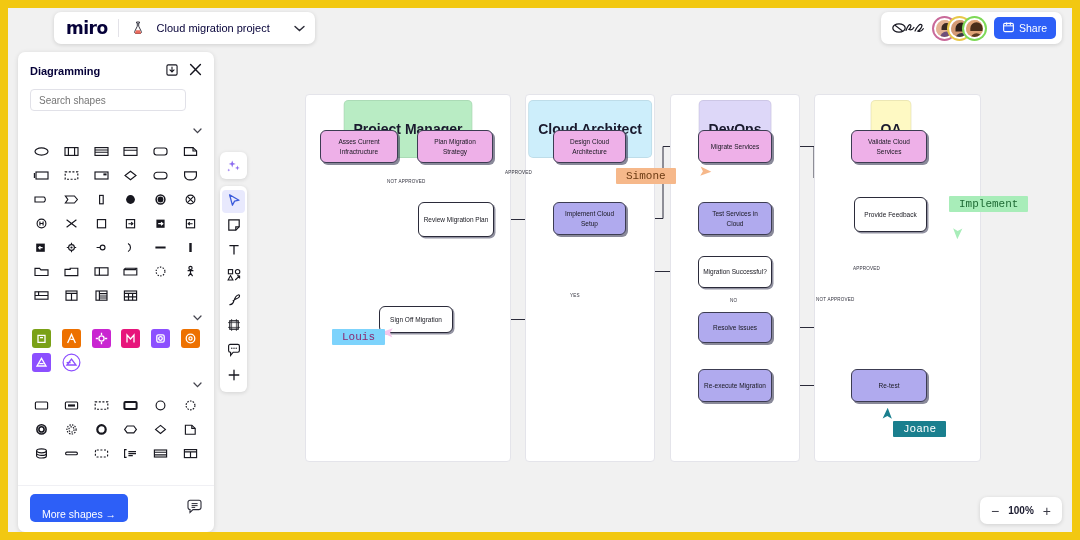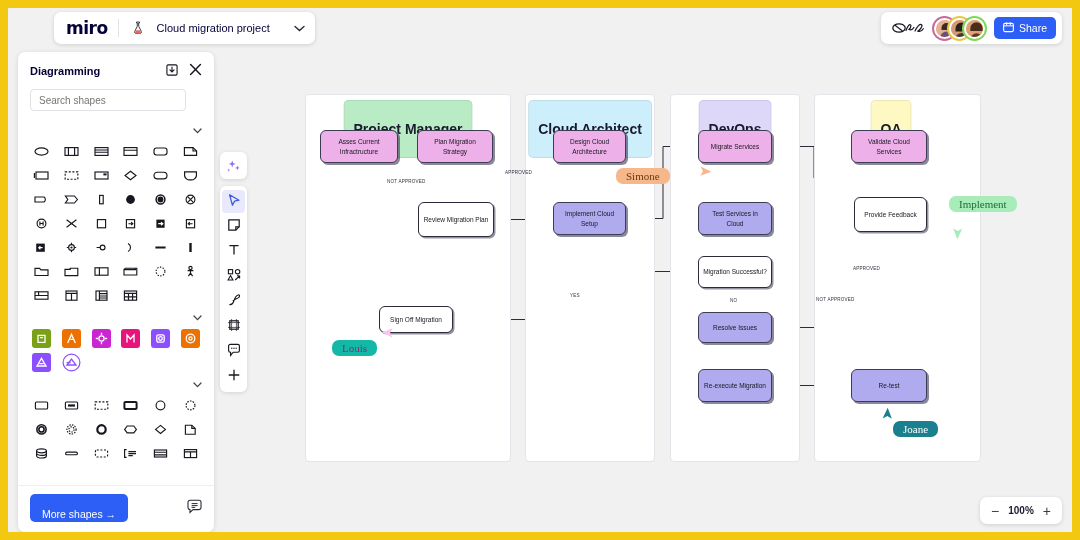--- a/index.html
+++ b/index.html
@@ -169,23 +169,23 @@
     background:#fff; border:1px solid #2b2b3a; box-shadow:1.5px 1.5px 0 rgba(40,40,70,.5);
   }
 
   .edge-label {
     position:absolute; font-size:4.6px; color:#33333f;
     letter-spacing:.2px; white-space:nowrap;
     font-family:"Liberation Sans",sans-serif;
   }
 
   .cursor-tag {
-    position:absolute; border-radius:7px;
+    position:absolute; border-radius:1px;
     font-size:11px; padding:2px 10px;
-    font-family:Liberation Serif, serif;
+    font-family:Liberation Mono, monospace;
     white-space:nowrap;
   }
   .cursor-arrow { position:absolute; }
 
   
   #zoomw {
     position:absolute; right:10px; bottom:8px;
     height:27px; background:#fff; border-radius:7px;
     box-shadow:0 1px 4px rgba(0,0,0,.14);
     display:flex; align-items:center; gap:9px; padding:0 11px;
@@ -287,21 +287,21 @@
             <path d="M1.6 1.2 L12.4 6.1 L7.3 7.4 L5.6 12.4z" fill="#f6b88a"></path>
           </svg></div>
         <div class="cursor-tag" style="left: 608px; top: 160px; background: rgb(246, 184, 138); color: rgb(107, 58, 18);">Simone</div>
         <div class="cursor-arrow" style="left: 944px; top: 213px; transform: rotate(-135deg);"><svg width="14" height="14" viewBox="0 0 14 14">
             <path d="M1.6 1.2 L12.4 6.1 L7.3 7.4 L5.6 12.4z" fill="#a8edb9"></path>
           </svg></div>
         <div class="cursor-tag" style="left: 941px; top: 188px; background: rgb(168, 237, 185); color: rgb(31, 107, 53);">Implement</div>
         <div class="cursor-arrow" style="left: 376px; top: 317px; transform: rotate(-45deg);"><svg width="14" height="14" viewBox="0 0 14 14">
             <path d="M1.6 1.2 L12.4 6.1 L7.3 7.4 L5.6 12.4z" fill="#f6c6ec"></path>
           </svg></div>
-        <div class="cursor-tag" style="left: 324px; top: 332px; background: #14b8a6; color: rgb(138, 42, 114);">Louis</div>
+        <div class="cursor-tag" style="left: 324px; top: 321px; background: #7dd3fc; color: rgb(138, 42, 114);">Louis</div>
         <div class="cursor-arrow" style="left: 871px; top: 400px; transform: rotate(45deg);"><svg width="14" height="14" viewBox="0 0 14 14">
             <path d="M1.6 1.2 L12.4 6.1 L7.3 7.4 L5.6 12.4z" fill="#1a7f8e"></path>
           </svg></div>
         <div class="cursor-tag" style="left: 885px; top: 413px; background: rgb(26, 127, 142); color: rgb(255, 255, 255);">Joane</div>
       </div>
   </div>
 
   <div id="topbar">
     <span id="logo">miro</span>
     <span class="vline"></span>

